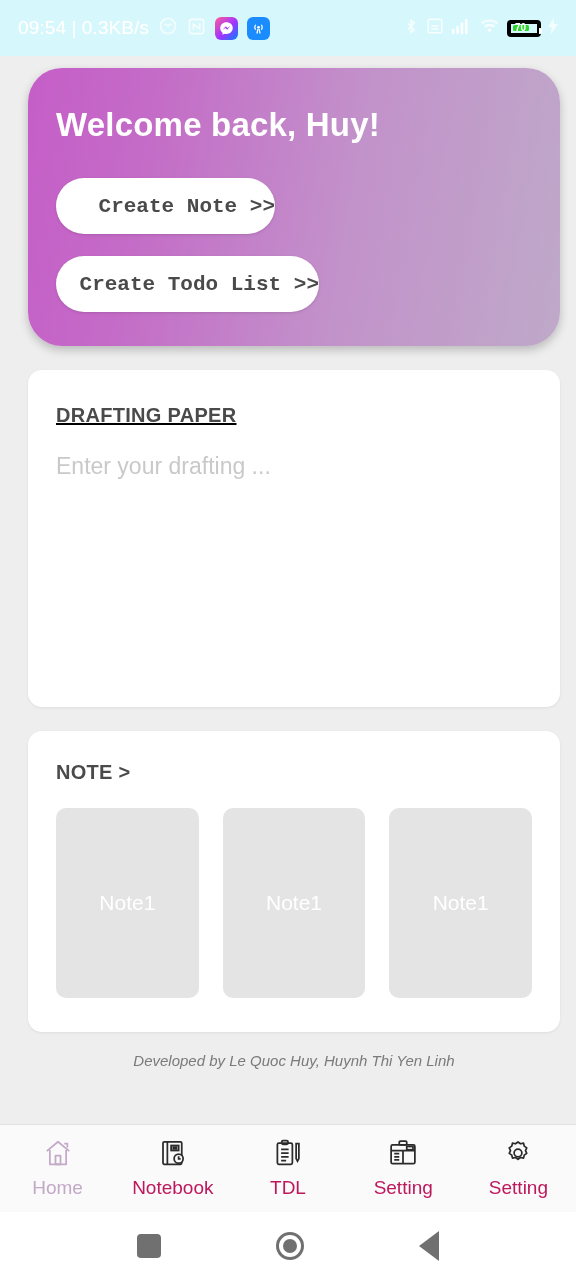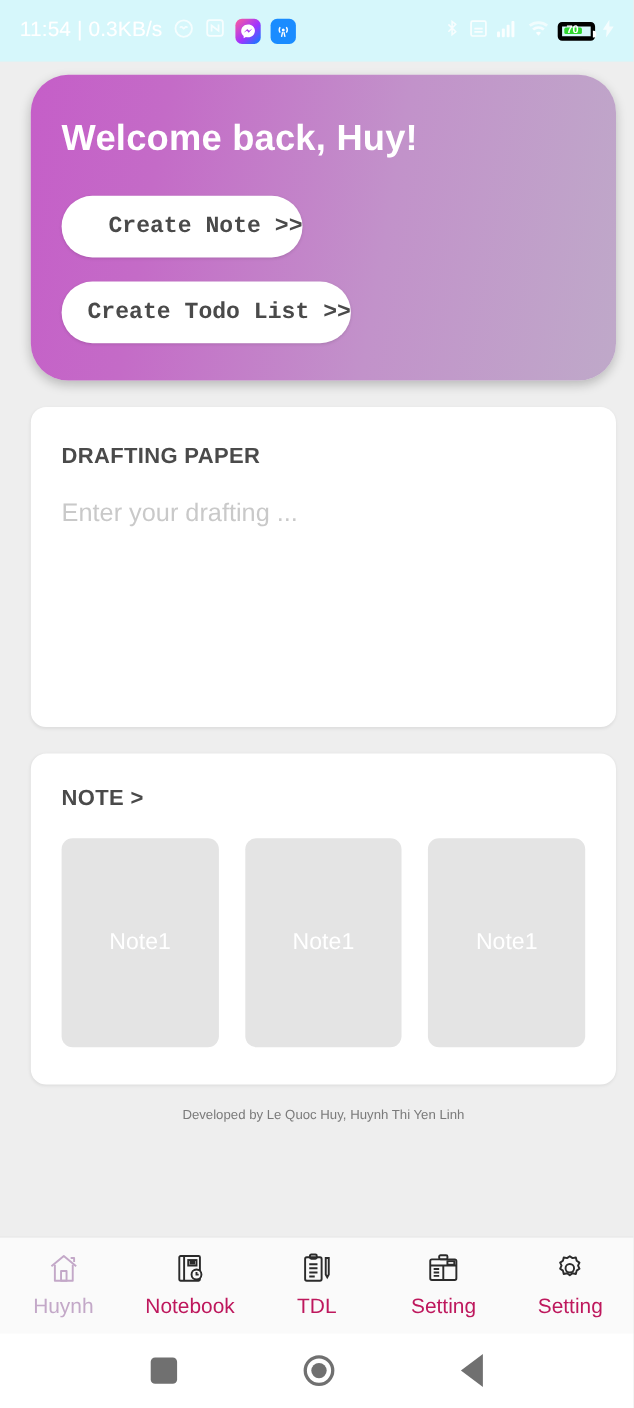--- a/index.html
+++ b/index.html
@@ -75,40 +75,40 @@
     background:#ffffff; border-radius:14px;
     margin:24px 16px 0 16px;
     box-shadow:0 1px 3px rgba(0,0,0,.07);
   }
   .card-title {
     color:#4a4a4a; font-size:20px; font-weight:700;
     letter-spacing:.3px;
   }
 
   
-  .draft { height:291px; padding:34px 28px 0 28px; }
+  .draft { height:337px; padding:34px 28px 0 28px;text-decoration:underline; }
   .draft-input {
     margin-top:26px; width:100%; border:none; outline:none;
     font-family:"Liberation Sans", sans-serif;
     font-size:23px; color:#8b5cf6; background:transparent;
   }
   .draft-input::placeholder { color:#c9c9c9; }
 
   
   .notes { padding:30px 28px 34px 28px; }
   .note-grid { display:flex; gap:24px; margin-top:24px; }
   .note-tile {
     flex:1; height:190px; background:#e4e4e4; border-radius:10px;
     display:flex; align-items:center; justify-content:center;
     color:#ffffff; font-size:21px; cursor:pointer;
   }
 
   .credit {
-    text-align:center; 
-    color:#7a7a7a; font-size:12px;
+    text-align:center; font-style:italic;
+    color:#7a7a7a; font-size:15px;
     margin:20px 0 0 0;
   }
 
   
   .tabbar {
     flex:0 0 88px; height:88px;
     background:#fafafa;
     border-top:1px solid #e3e3e3;
     display:flex; align-items:center;
   }
@@ -139,21 +139,21 @@
     border-bottom:15px solid transparent; border-right:20px solid #707070;
   }
 </style>
 </head>
 <body>
 
 <div class="phone">
 
   <div class="statusbar">
     <div class="sb-left">
-      <span class="sb-clock">11:54 | 0.3KB/s</span>
+      <span class="sb-clock">09:54 | 0.3KB/s</span>
       <span class="ico">
         <svg width="20" height="20" viewBox="0 0 24 24" fill="none" stroke="#ffffff" stroke-width="2" opacity=".75">
           <circle cx="12" cy="12" r="9"></circle>
             <path d="M8 11c1.5-2 2.8 0 4 1 1.2-1 2.5-3 4-1"></path>
         </svg>
       </span>
       <span class="ico">
         <svg width="19" height="19" viewBox="0 0 24 24" fill="none" stroke="#ffffff" stroke-width="2" opacity=".8">
           <rect x="3" y="3" width="18" height="18" rx="3"></rect>
             <path d="M8 16V9l8 6V8"></path>
@@ -241,21 +241,21 @@
 
     <div class="tab active">
       <span>
         <svg width="32" height="30" viewBox="0 0 24 24" fill="none" stroke="#2b2b2b" stroke-width="1.4" stroke-linejoin="round">
           <path d="M3 10.5L12 3l9 7.5"></path>
             <path d="M5.5 9.5V21h13V9.5"></path>
           <rect x="10" y="14" width="4" height="7"></rect>
             <path d="M17 4.5h2.5v3"></path>
         </svg>
       </span>
-      <span class="tab-label">Huynh</span>
+      <span class="tab-label">Home</span>
     </div>
 
     <div class="tab">
       <span>
         <svg width="32" height="30" viewBox="0 0 24 24" fill="none" stroke="#2b2b2b" stroke-width="1.4">
           <rect x="4" y="3" width="15" height="18" rx="1"></rect>
             <path d="M7.5 3v18"></path>
           <rect x="10.5" y="6" width="6" height="4"></rect>
             <path d="M11.5 7.2h4M11.5 8.6h4"></path>
           <circle cx="16.5" cy="16.5" r="3.6" fill="#fafafa"></circle>

